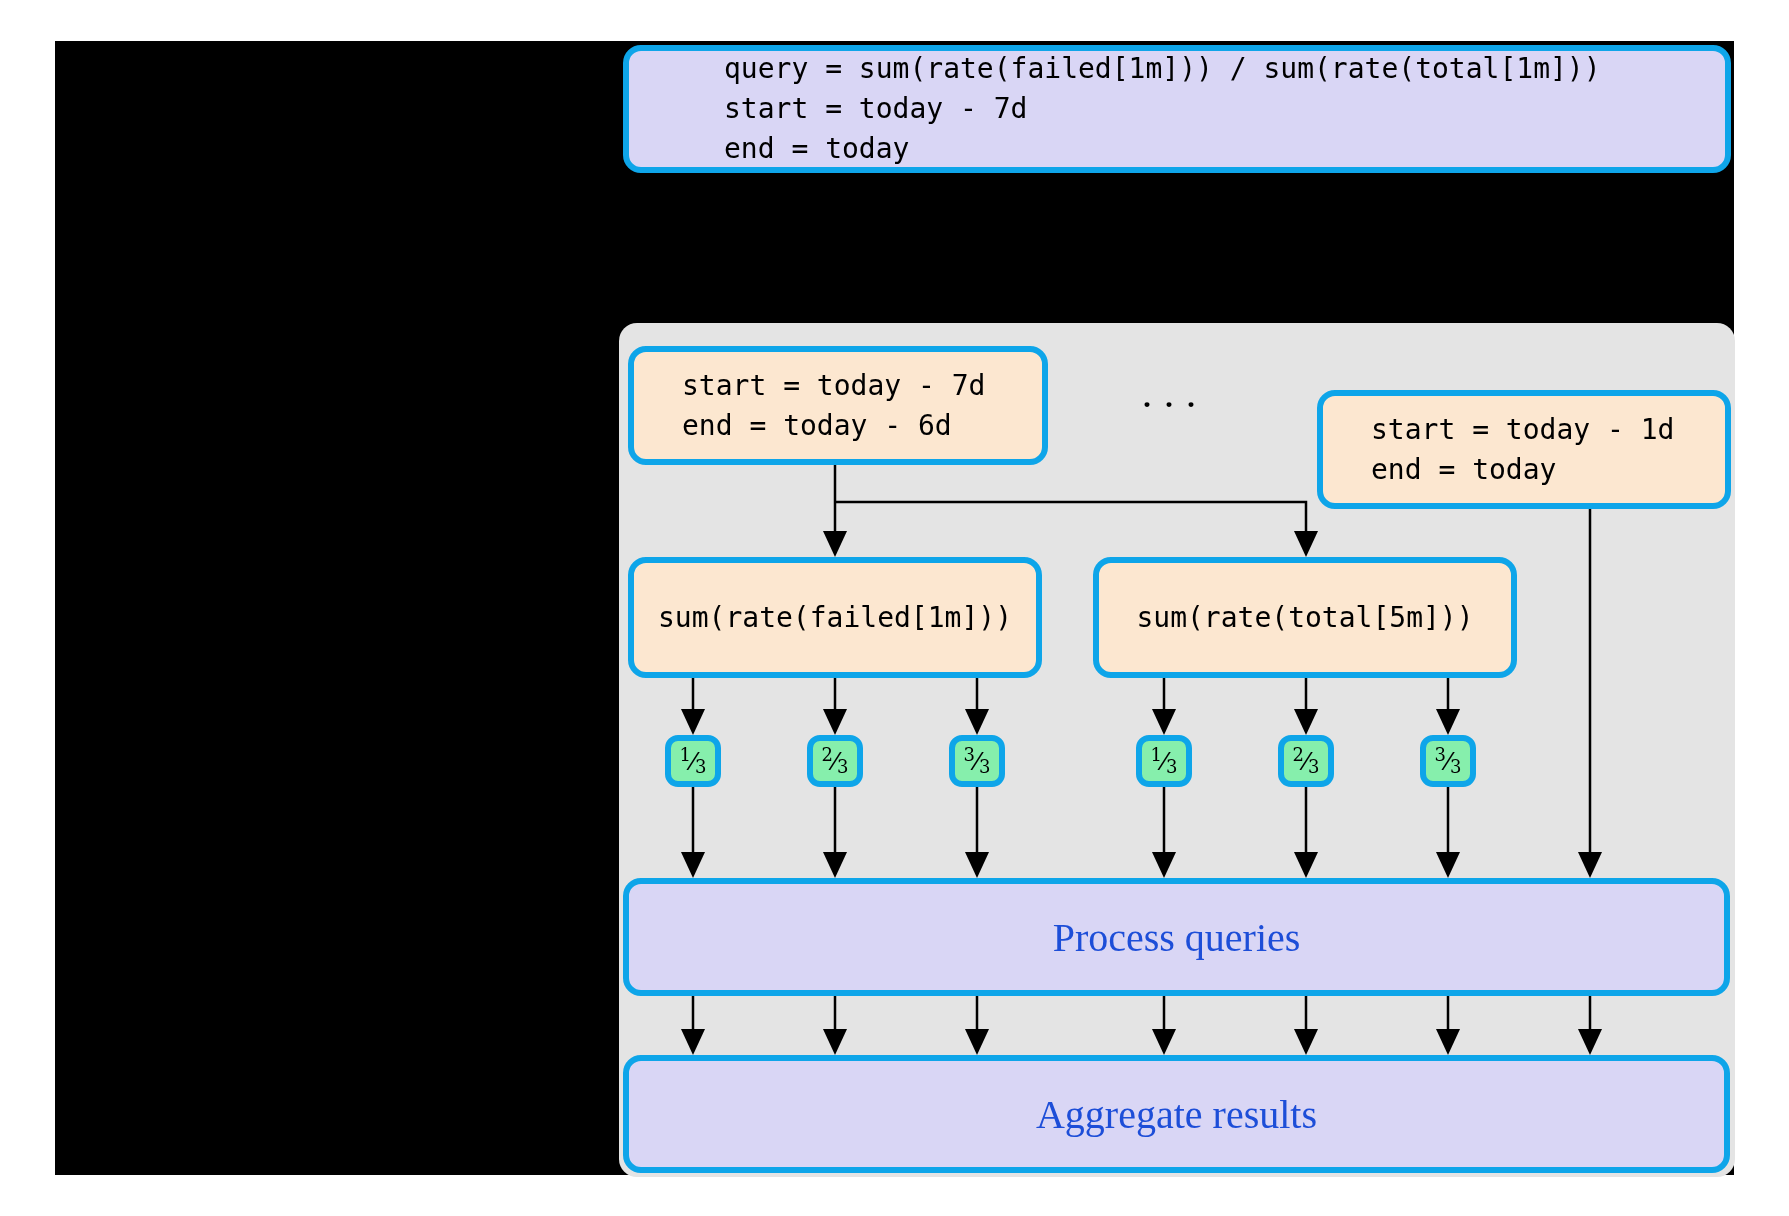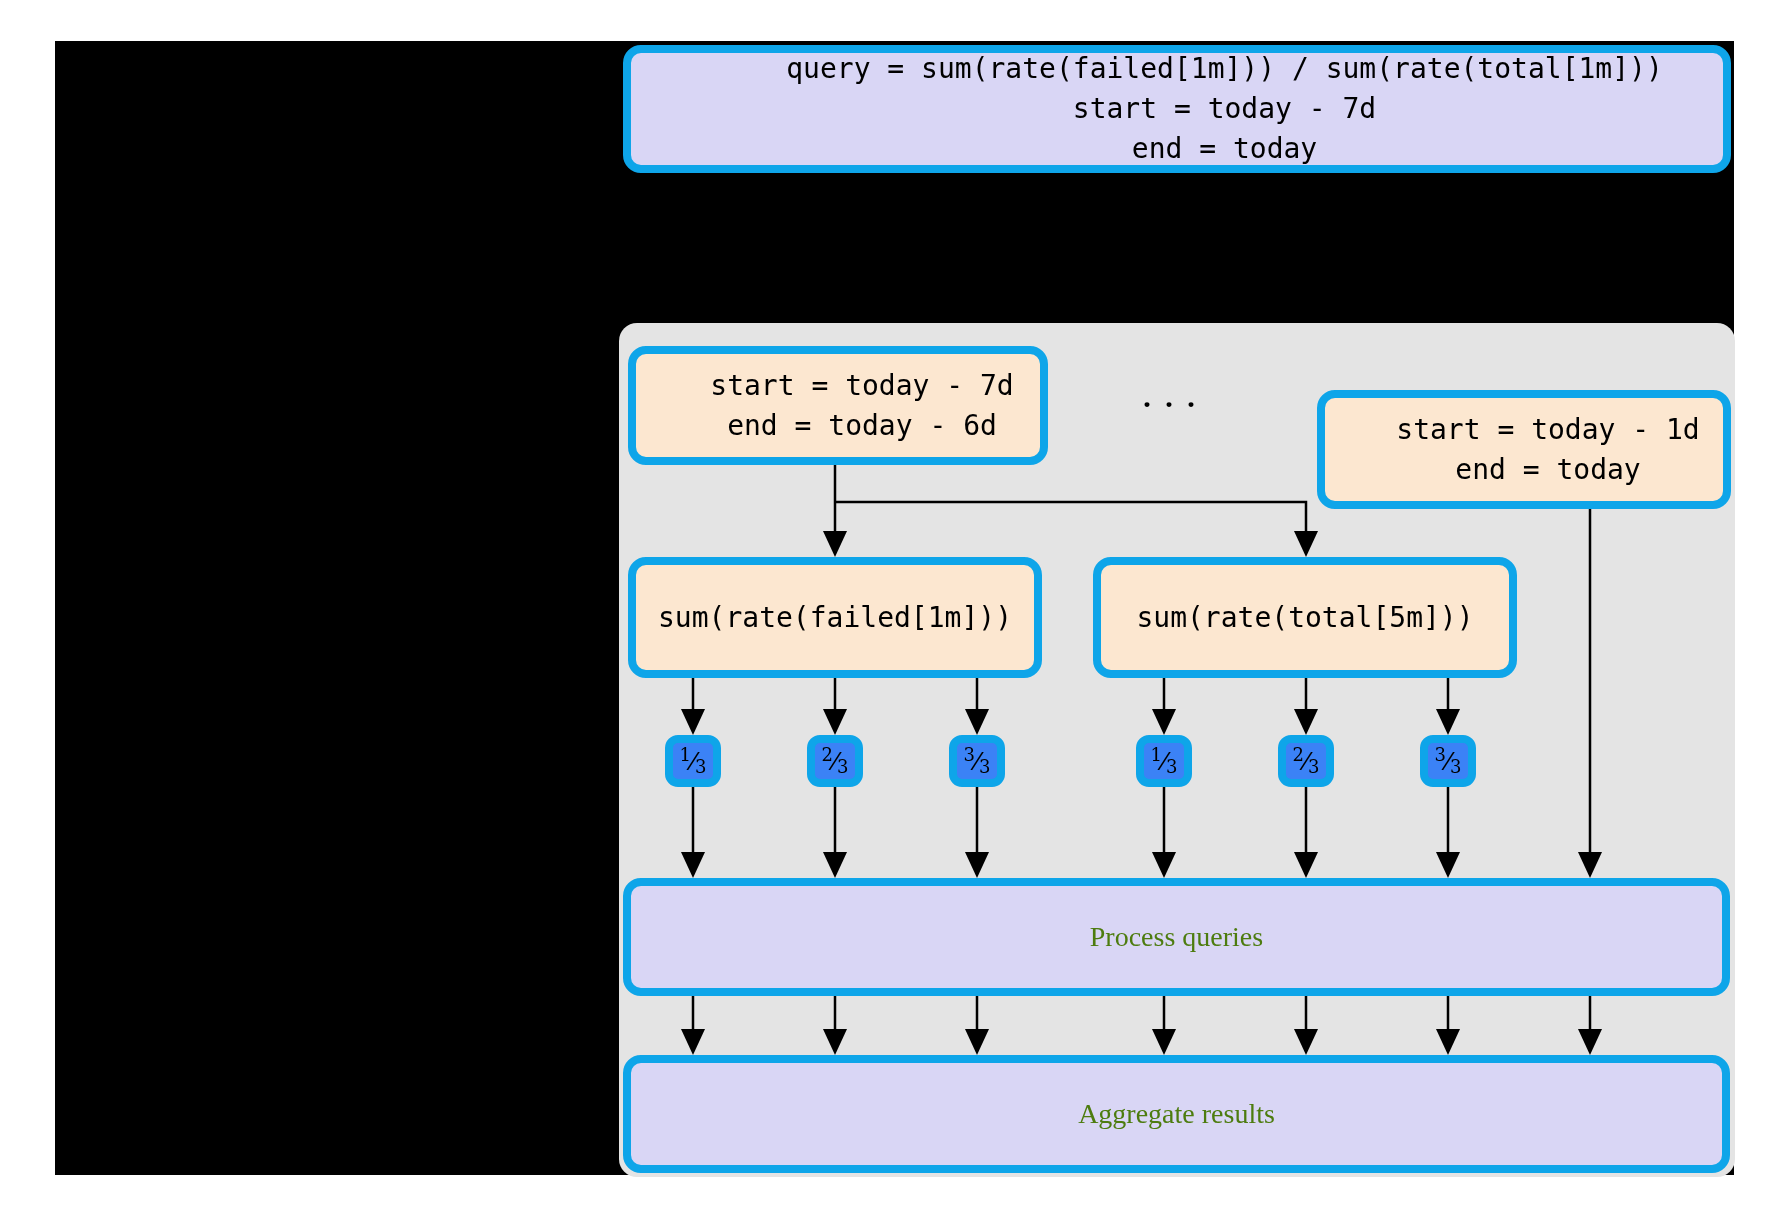--- a/index.html
+++ b/index.html
@@ -2,32 +2,32 @@
 <html><head>
 <meta charset="utf-8">
 <style>
   html,body{margin:0;padding:0;background:#ffffff;}
   .page{position:relative;width:1789px;height:1216px;background:#ffffff;overflow:hidden;
         font-family:"DejaVu Sans Mono", monospace;color:#000;}
   .black-panel{position:absolute;left:55px;top:41px;width:1679px;height:1134px;background:#000;z-index:1;}
   .gray-container{position:absolute;left:619px;top:323px;width:1116px;height:854px;
                   background:#e4e4e4;border-radius:18px;z-index:2;}
   .wires{position:absolute;left:0;top:0;width:1789px;height:1216px;z-index:3;}
-  .box{position:absolute;box-sizing:border-box;border:8px solid #0ea5e9;border-radius:18px;z-index:4;text-align:center;}
+  .box{position:absolute;box-sizing:border-box;border:6px solid #0ea5e9;border-radius:18px;z-index:4;}
   .lavender{background:#d9d6f5;}
   .peach{background:#fce7d0;}
-  .greenbox{background:#3b82f6;border-radius:13px;}
+  .greenbox{background:#86efac;border-radius:13px;}
   .mono-lines{display:flex;flex-direction:column;justify-content:center;height:100%;
               font-size:28px;line-height:40px;white-space:pre;}
   .code-pad{padding-left:95px;}
   .range-pad{padding-left:48px;}
   .center-line{display:flex;align-items:center;justify-content:center;height:100%;
                font-size:28px;white-space:pre;border-radius:10px;}
   .serif-label{display:flex;align-items:center;justify-content:center;height:100%;
-               font-family:"Liberation Serif", serif;font-size:28px;color:#4d7c0f;}
+               font-family:"Liberation Serif", serif;font-size:40px;color:#1d4ed8;}
   .shard{display:flex;align-items:center;justify-content:center;
          font-family:"DejaVu Serif", serif;font-size:25px;}
   .shard sup{font-size:0.72em;vertical-align:0.5em;line-height:0;}
   .shard sub{font-size:0.72em;vertical-align:-0.18em;line-height:0;}
   .dots{position:absolute;left:1114px;top:383px;width:120px;text-align:center;z-index:4;
         font-size:38px;letter-spacing:10px;line-height:44px;color:#000;
         font-family:"DejaVu Serif", serif;}
 </style>
 </head>
 <body>

